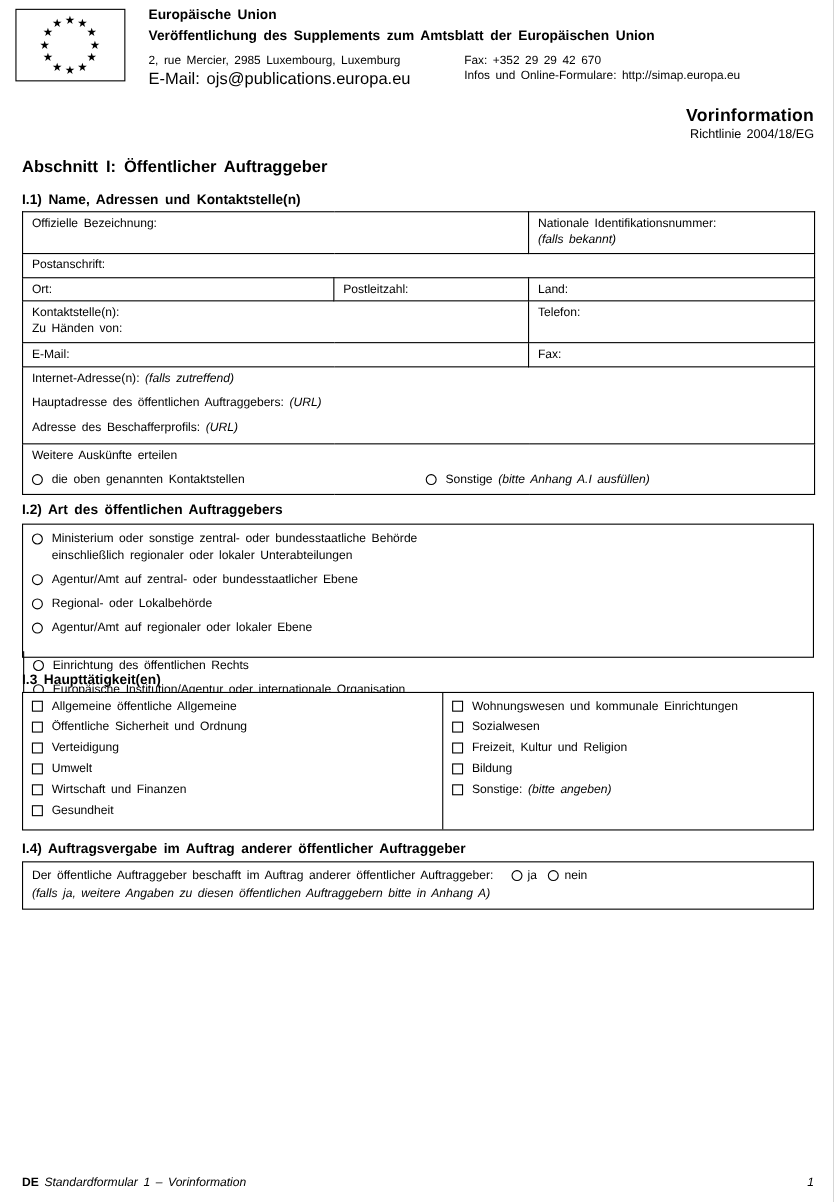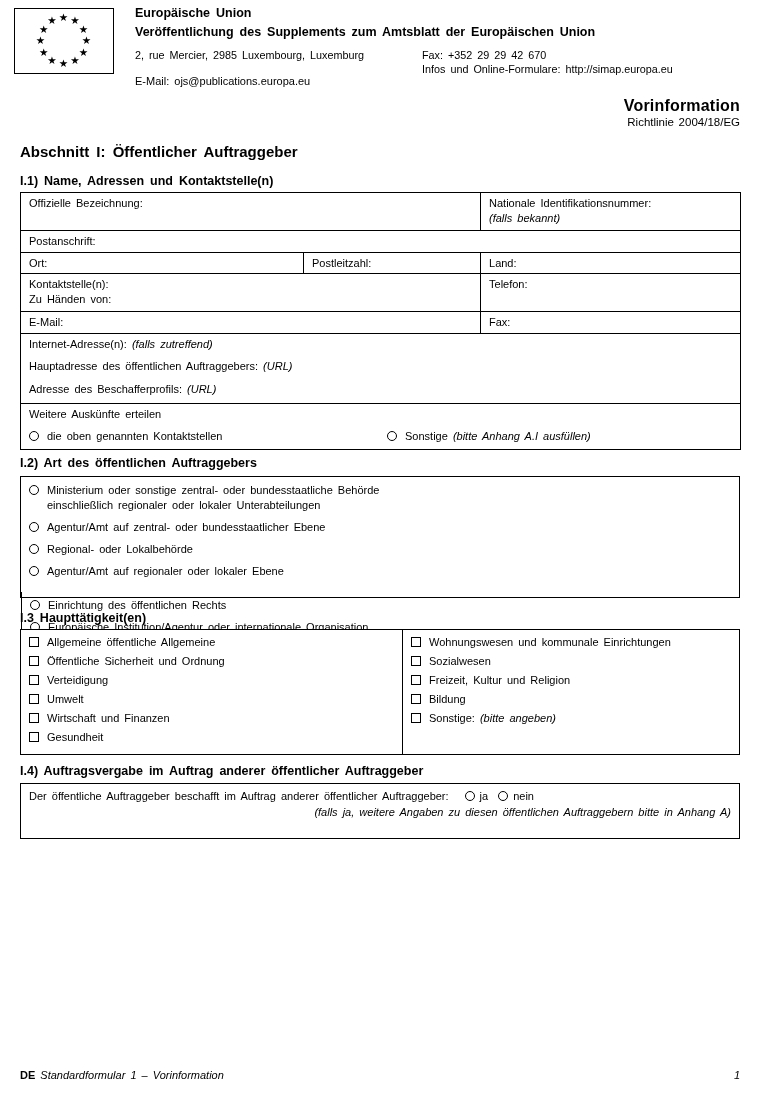--- a/index.html
+++ b/index.html
@@ -12,21 +12,21 @@
   }
   .abs { position:absolute; }
   .it { font-style:italic; }
   .b { font-weight:bold; }
 
   
   .logo { left:14px; top:8px; width:100px; height:66px; border:1.5px solid #000; background:#fff; }
   .hdr-org  { left:135px; top:6px;  font-size:12.5px; font-weight:bold; word-spacing:2.5px; }
   .hdr-pub  { left:135px; top:25px; font-size:12.5px; font-weight:bold; word-spacing:2.5px; }
   .hdr-l1 { left:135px; top:49px; font-size:10.8px; word-spacing:2px; }
-  .hdr-l2 { left:135px; top:75px; font-size:11px; word-spacing:2px; }
+  .hdr-l2 { left:135px; top:63px; font-size:15px; word-spacing:2px; }
   .hdr-r1 { left:422px; top:49px; font-size:10.8px; word-spacing:2px; }
   .hdr-r2 { left:422px; top:63px; font-size:10.8px; word-spacing:2px; }
 
   
   .doc-title { right:18px; top:97px; font-size:16px; font-weight:bold; letter-spacing:.2px; }
   .doc-directive { right:18px; top:116px; font-size:11.5px; word-spacing:1.5px; }
 
   .h-section { left:20px; top:143px; font-size:15px; font-weight:bold; word-spacing:3px; }
   .h-sub { font-size:12.5px; font-weight:bold; word-spacing:2.5px; }
   .h-i1 { left:20px; top:174px; }
@@ -40,21 +40,21 @@
     border:1.5px solid #000; padding:3px 8px; font-size:11px;
     vertical-align:top; line-height:14.5px; word-spacing:2px;
   }
   .r38 { height:38px; } .r21 { height:21px;margin-left:48px; } .r70 { height:70px; } .r46 { height:46px; }
   .gapline { margin-bottom:8px; }
 
   
   .box { border:1.5px solid #000; background:#fff; display:flex; }
   .i2-box { left:20px; top:476px; width:720px; height:122px;flex-direction:column; }
   .i3-box { left:20px; top:629px; width:720px; height:126px; }
-  .i4-box { left:20px; top:783px; width:720px; height:56px; display:block; padding:4px 8px;text-align:right; }
+  .i4-box { left:20px; top:783px; width:720px; height:44px; display:block; padding:4px 8px; }
   .col { padding:6px 8px; font-size:11px; }
   .i2-box .col-l { width:375px; }
   .i2-box .col-r { flex:1; border-left:1.5px solid #000; }
   .i3-box .col-l { width:381px; }
   .i3-box .col-r { flex:1; border-left:1.5px solid #000; }
 
   .opt { display:flex; align-items:flex-start; gap:8px; line-height:15px; word-spacing:2px; }
   .i2-box .opt { margin-bottom:7px; }
   .i3-box .opt { margin-bottom:5.5px; line-height:13.5px; }
   .opt .txt { flex:1; }

